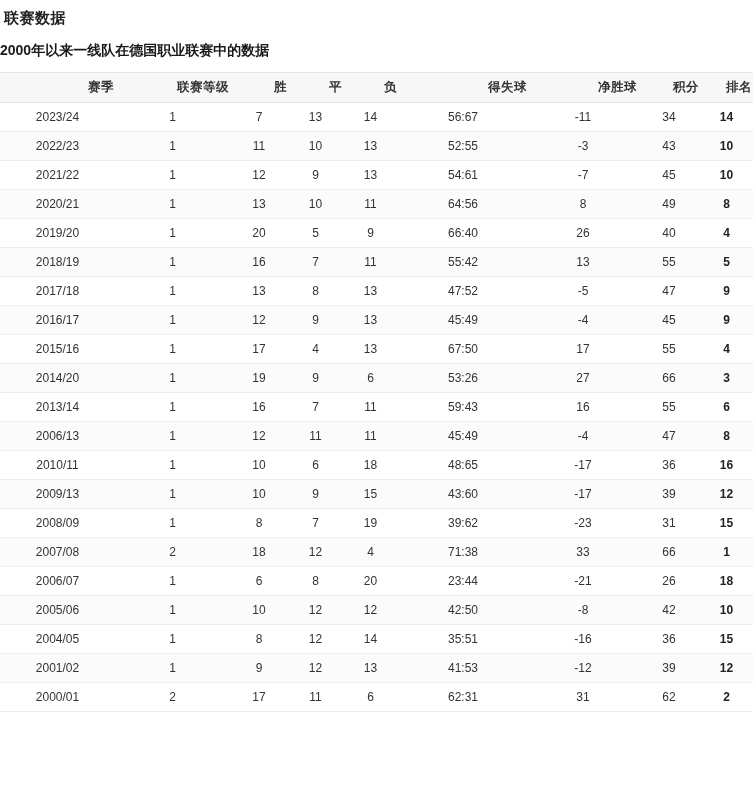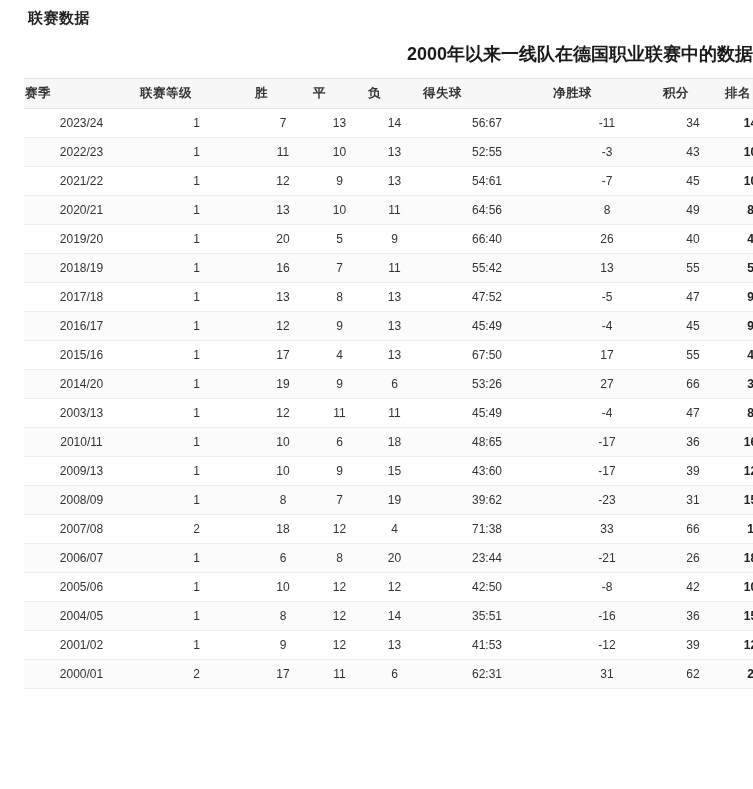--- a/index.html
+++ b/index.html
@@ -8,50 +8,49 @@
     padding: 0;
     background: #ffffff;
     font-family: "Liberation Sans", sans-serif;
   }
   #page {
     width: 753px;
     height: 789px;
     position: relative;
     overflow: hidden;
     background: #ffffff;
-    padding-left: 24px;
   }
   .section-title {
     font-size: 15px;
     font-weight: bold;
     color: #222222;
     padding: 9px 0 0 4px;
     letter-spacing: 0.5px;
   }
   .table-caption {
-    text-align: right;
-    font-size: 18px;
+    text-align: left;
+    font-size: 14px;
     font-weight: bold;
     color: #1a1a1a;
     padding: 14px 0 12px 0;
   }
   table.league {
     width: 100%;
     border-collapse: collapse;
     table-layout: fixed;
   }
   table.league th {
     background: #f7f7f7;
     font-size: 12.5px;
     font-weight: bold;
     color: #333333;
     height: 30px;
     border-top: 1px solid #e4e4e4;
     border-bottom: 1px solid #e4e4e4;
-    text-align: left;
+    text-align: right;
     letter-spacing: 0.5px;
   }
   table.league td {
     font-size: 12px;
     color: #333333;
     height: 29px;
     border-bottom: 1px solid #ededed;
     text-align: center;
     white-space: nowrap;
   }
@@ -212,21 +211,32 @@
           <td>1</td>
           <td>19</td>
           <td>9</td>
           <td>6</td>
           <td>53:26</td>
           <td>27</td>
           <td>66</td>
           <td class="rank">3</td>
         </tr>
         <tr>
-          <td>2003/13</td>
+          <td>2013/14</td>
+          <td>1</td>
+          <td>16</td>
+          <td>7</td>
+          <td>11</td>
+          <td>59:43</td>
+          <td>16</td>
+          <td>55</td>
+          <td class="rank">6</td>
+        </tr>
+        <tr>
+          <td>2006/13</td>
           <td>1</td>
           <td>12</td>
           <td>11</td>
           <td>11</td>
           <td>45:49</td>
           <td>-4</td>
           <td>47</td>
           <td class="rank">8</td>
         </tr>
         <tr>

